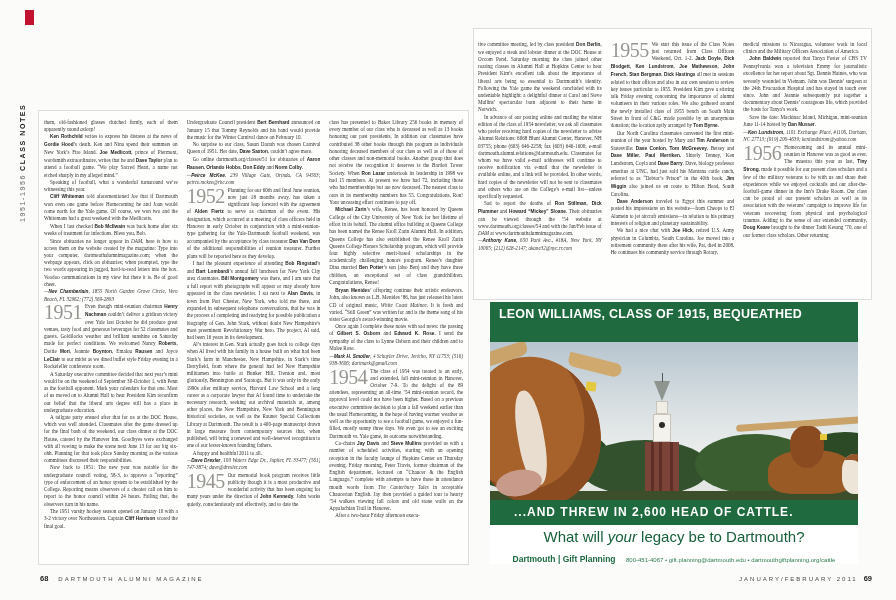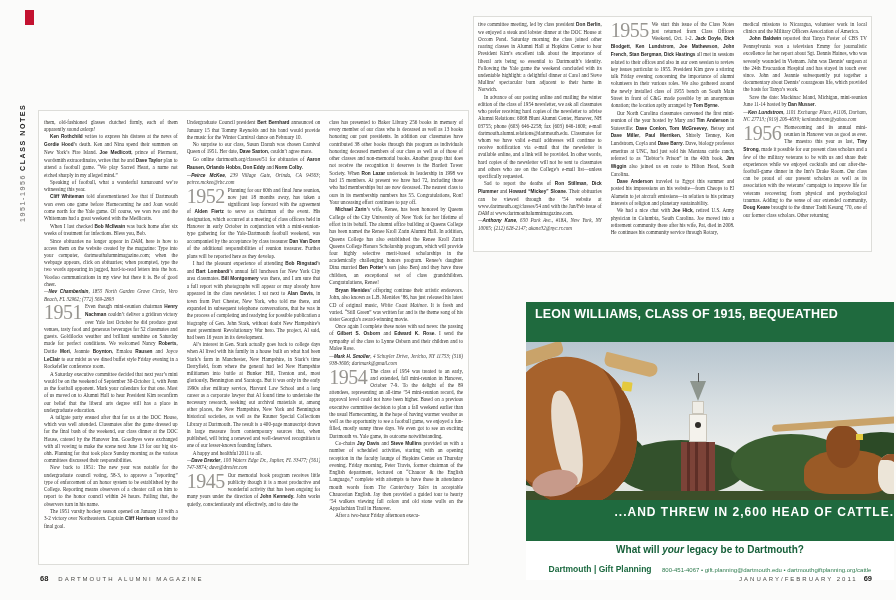--- a/index.html
+++ b/index.html
@@ -11,37 +11,37 @@
   .spine { position:absolute; left:19px; top:32px; height:190px; width:16px;
            writing-mode:vertical-rl; transform:rotate(180deg);
            font-family:"Liberation Sans",sans-serif; font-size:7px; font-weight:bold;
            letter-spacing:1.6px; white-space:nowrap; }
   .spine-years { color:#8f8e8c; margin:0 5px; }
   .spine-label { color:#1c1c1c; margin:0 5px; }
 
   
   .pagebox { position:absolute; border:1px solid #ddddd9; background:#fefefd; }
   #left-page  { left:38px;  top:110px; width:431px; height:455px; padding:8px 5px 6px 5px; }
-  #right-page { left:473px; top:16px;  width:399px; height:236px; padding:4px 4px 4px 4px; }
+  #right-page { left:473px; top:28px;  width:399px; height:272px; padding:12px 4px 4px 4px; }
 
   .cols { display:flex; gap:9px; height:100%; }
   .col  { flex:1 1 0; overflow:hidden; font-size:5.1px; line-height:1.42; text-align:justify; color:#33312e; }
 
   .para { text-indent:6px; }
   .para.cont { text-indent:0; }
   .yearp { text-indent:0; }
   .sig { font-style:italic; color:#3a3835; }
   .col b { font-family:"Liberation Sans",sans-serif; font-weight:bold; font-size:93%; color:#1e1d1b; }
   .year { float:left; font-size:20px; line-height:15px; color:#979590; margin:2px 3px 0 0; letter-spacing:-0.5px; }
 
   
-  #ad { position:absolute; left:490px; top:302px; width:368px; height:262px; background:#fff;margin-left:36px; }
+  #ad { position:absolute; left:490px; top:302px; width:368px; height:262px; background:#fff; }
   .ad-banner { background:#1f6a3e; color:#fff; font-family:"Liberation Sans",sans-serif; font-weight:bold; }
   #ad-banner-top { height:40px; padding:4px 9px; font-size:12.5px; line-height:16px; letter-spacing:0.2px; }
-  #ad-banner-bottom { height:41px; line-height:25px; text-align:right; font-size:12px; letter-spacing:1px; }
+  #ad-banner-bottom { height:25px; line-height:25px; text-align:left; font-size:12px; letter-spacing:1px;padding-left:24px; }
   #ad-photo { position:relative; height:158px; overflow:hidden;
               background:linear-gradient(180deg,#b7c5cf 0%,#d8dfe2 40%,#eceeec 72%,#dfe3de 100%); }
   .tree { position:absolute; background:#33512c; border-radius:50%; }
   #tree-1 { left:-30px; bottom:8px;  width:150px; height:70px; background:#2c4a26; }
   #tree-2 { left:90px;  bottom:4px;  width:130px; height:56px; }
   #tree-3 { left:205px; bottom:6px;  width:120px; height:60px; background:#3b5e31; }
   #tree-4 { left:300px; bottom:2px;  width:110px; height:66px; background:#2c4a26; }
   #tower-base { position:absolute; left:155px; bottom:0; width:34px; height:58px; background:#7c4338;
                 background-image:linear-gradient(90deg,transparent 6px,#5e2f27 6px,#5e2f27 9px,transparent 9px,transparent 14px,#5e2f27 14px,#5e2f27 17px,transparent 17px,transparent 25px,#5e2f27 25px,#5e2f27 28px,transparent 28px); }
   #tower-clock-section { position:absolute; left:163px; bottom:58px; width:18px; height:28px; background:#f4f2ec; border:1px solid #c9c5ba; }
@@ -57,21 +57,21 @@
   #cow-left-horn-l { left:-14px; top:6px; width:52px; height:14px; background:#c9a36a; border-radius:8px 2px 10px 12px; transform:rotate(-18deg); }
   #cow-left-horn-r { left:78px; top:16px; width:54px; height:14px; background:#cfa96e; border-radius:2px 10px 12px 10px; transform:rotate(14deg); }
   #cow-left-ear-tag { left:96px; top:40px; width:10px; height:9px; background:#e4c93e; border-radius:1px; transform:rotate(8deg); }
   #cow-left-nose { left:6px; top:128px; width:46px; height:26px; background:#c79a8a; border-radius:50%; transform:rotate(-10deg); }
   #cow-right-body { left:278px; top:108px; width:86px; height:44px; background:#9a5a26; border-radius:45% 45% 30% 30%; }
   #cow-right-head { left:300px; top:84px; width:34px; height:42px; background:#8a4b20; border-radius:42% 42% 50% 50%; }
   #cow-right-horn { left:246px; top:78px; width:142px; height:7px; background:#c9a36a; border-radius:6px; transform:rotate(-4deg); }
   #cow-right-ear-tag { left:330px; top:92px; width:7px; height:6px; background:#e4c93e; }
   #cow-far-right { left:352px; top:112px; width:30px; height:40px; background:#ece5d8; border-radius:40%; box-shadow:inset -8px 6px 0 #96552a; }
   #ad-footer { height:39px; text-align:center; padding-top:3px; background:#fff; }
-  #ad-question { font-family:"Liberation Sans",sans-serif; font-weight:bold; font-size:10px; color:#17603a; }
+  #ad-question { font-family:"Liberation Sans",sans-serif; font-weight:normal; font-size:15px; color:#17603a; }
   #ad-brandline { margin-top:3px; font-family:"Liberation Sans",sans-serif; color:#1d6a41; }
   #ad-brand { font-weight:bold; font-size:8.5px;text-align:right; }
   #ad-contact { font-size:6px; margin-left:6px; color:#2d7a4d; }
 
   
   .folio { position:absolute; font-family:"Liberation Sans",sans-serif; font-size:6px; letter-spacing:2px; color:#4b4a47; }
   #folio-left { left:40px; top:574px; }
   #folio-right { right:24px; top:574px; text-align:right; }
   .folio .pagenum { font-weight:bold; font-size:7.5px; letter-spacing:0; color:#22211f; }
   #folio-left .pagenum { margin-right:10px; }

